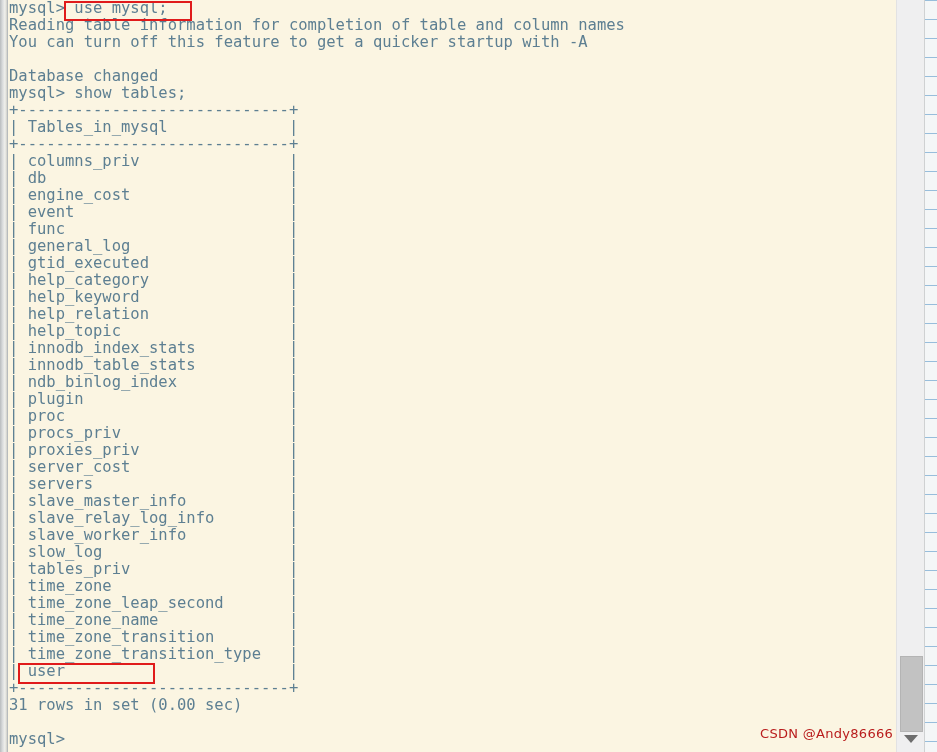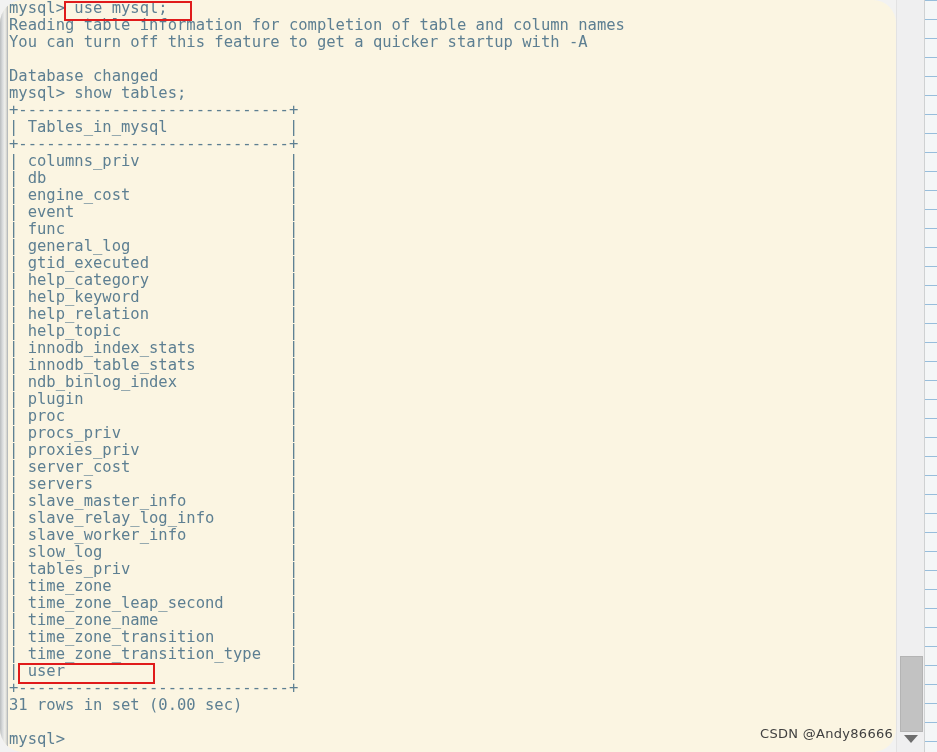--- a/index.html
+++ b/index.html
@@ -49,21 +49,20 @@
 
   
   #terminal {
     position: absolute;
     top: 0;
     left: 0;
     width: 896px;
     height: 752px;
     background: #fbf5e2;
     overflow: hidden;
-    border-radius: 23px;
   }
   #term-left-edge {
     position: absolute;
     top: 0;
     left: 0;
     width: 7px;
     height: 752px;
     background: linear-gradient(to right, #b9bcbe 0%, #d8dadb 35%, #f0f0ec 70%, #cfcfc9 100%);
     border-right: 1px solid #b7bbbd;
   }
@@ -140,21 +139,21 @@
     height: 21px;
   }
 
   
   #watermark {
     position: absolute;
     left: 760px;
     top: 726px;
     font-family: "DejaVu Sans", "Liberation Sans", sans-serif;
     font-size: 13px;
-    color: #404040;
+    color: #b91c1c;
     white-space: nowrap;
     letter-spacing: 0.3px;
   }
 </style>
 </head>
 <body>
 
 <div id="screen">
 
   <div id="paper-strip"></div>

